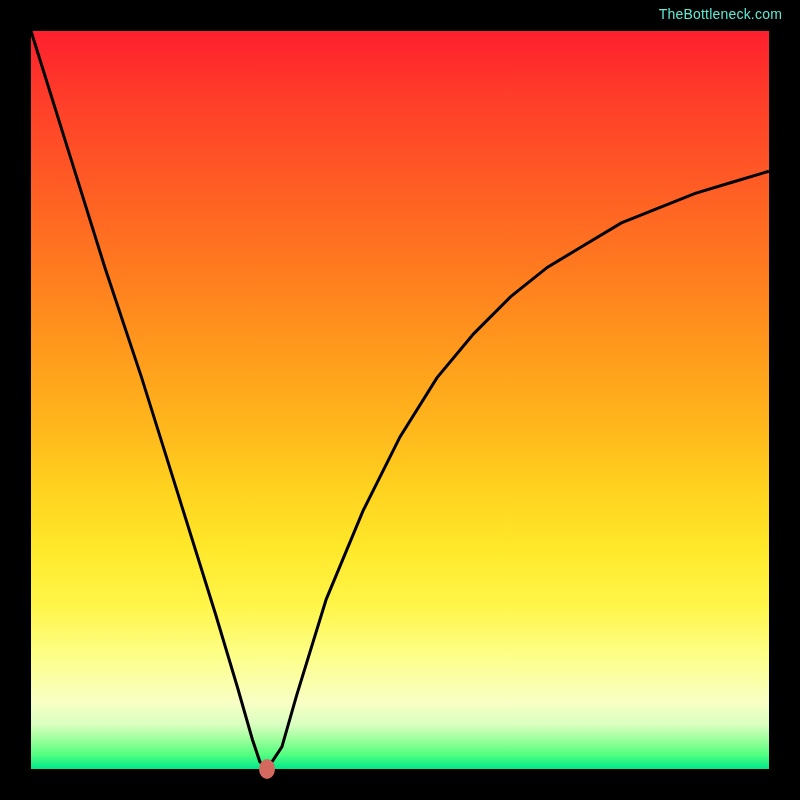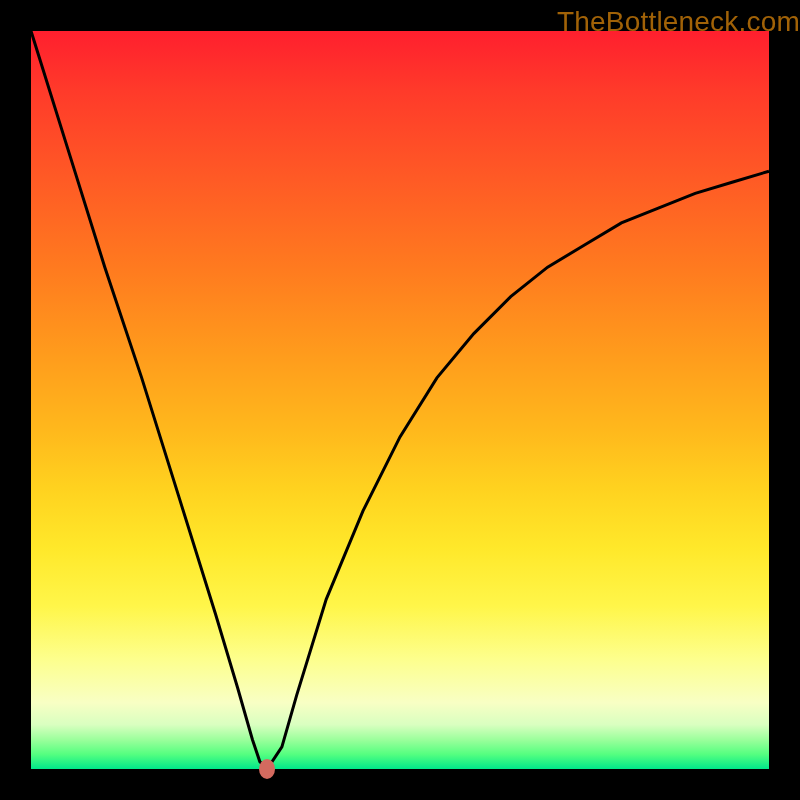--- a/index.html
+++ b/index.html
@@ -54,23 +54,23 @@
     position: absolute;
     width: 16px;
     height: 20px;
     border-radius: 50% / 50%;
     background: #d46a5f;
     transform: translate(-50%, -50%);
   }
   .watermark {
     position: absolute;
     top: 6px;
-    right: 0;
-    color: #a16207;
-    font-size: 28px;
+    right: 18px;
+    color: #5eead4;
+    font-size: 14px;
     font-weight: 400;
     letter-spacing: 0.2px;
   }
 </style>
 </head>
 <body>
 
 <div class="frame">
   <div class="plot">
     <svg class="curve" viewBox="0 0 738 738" preserveAspectRatio="none">

